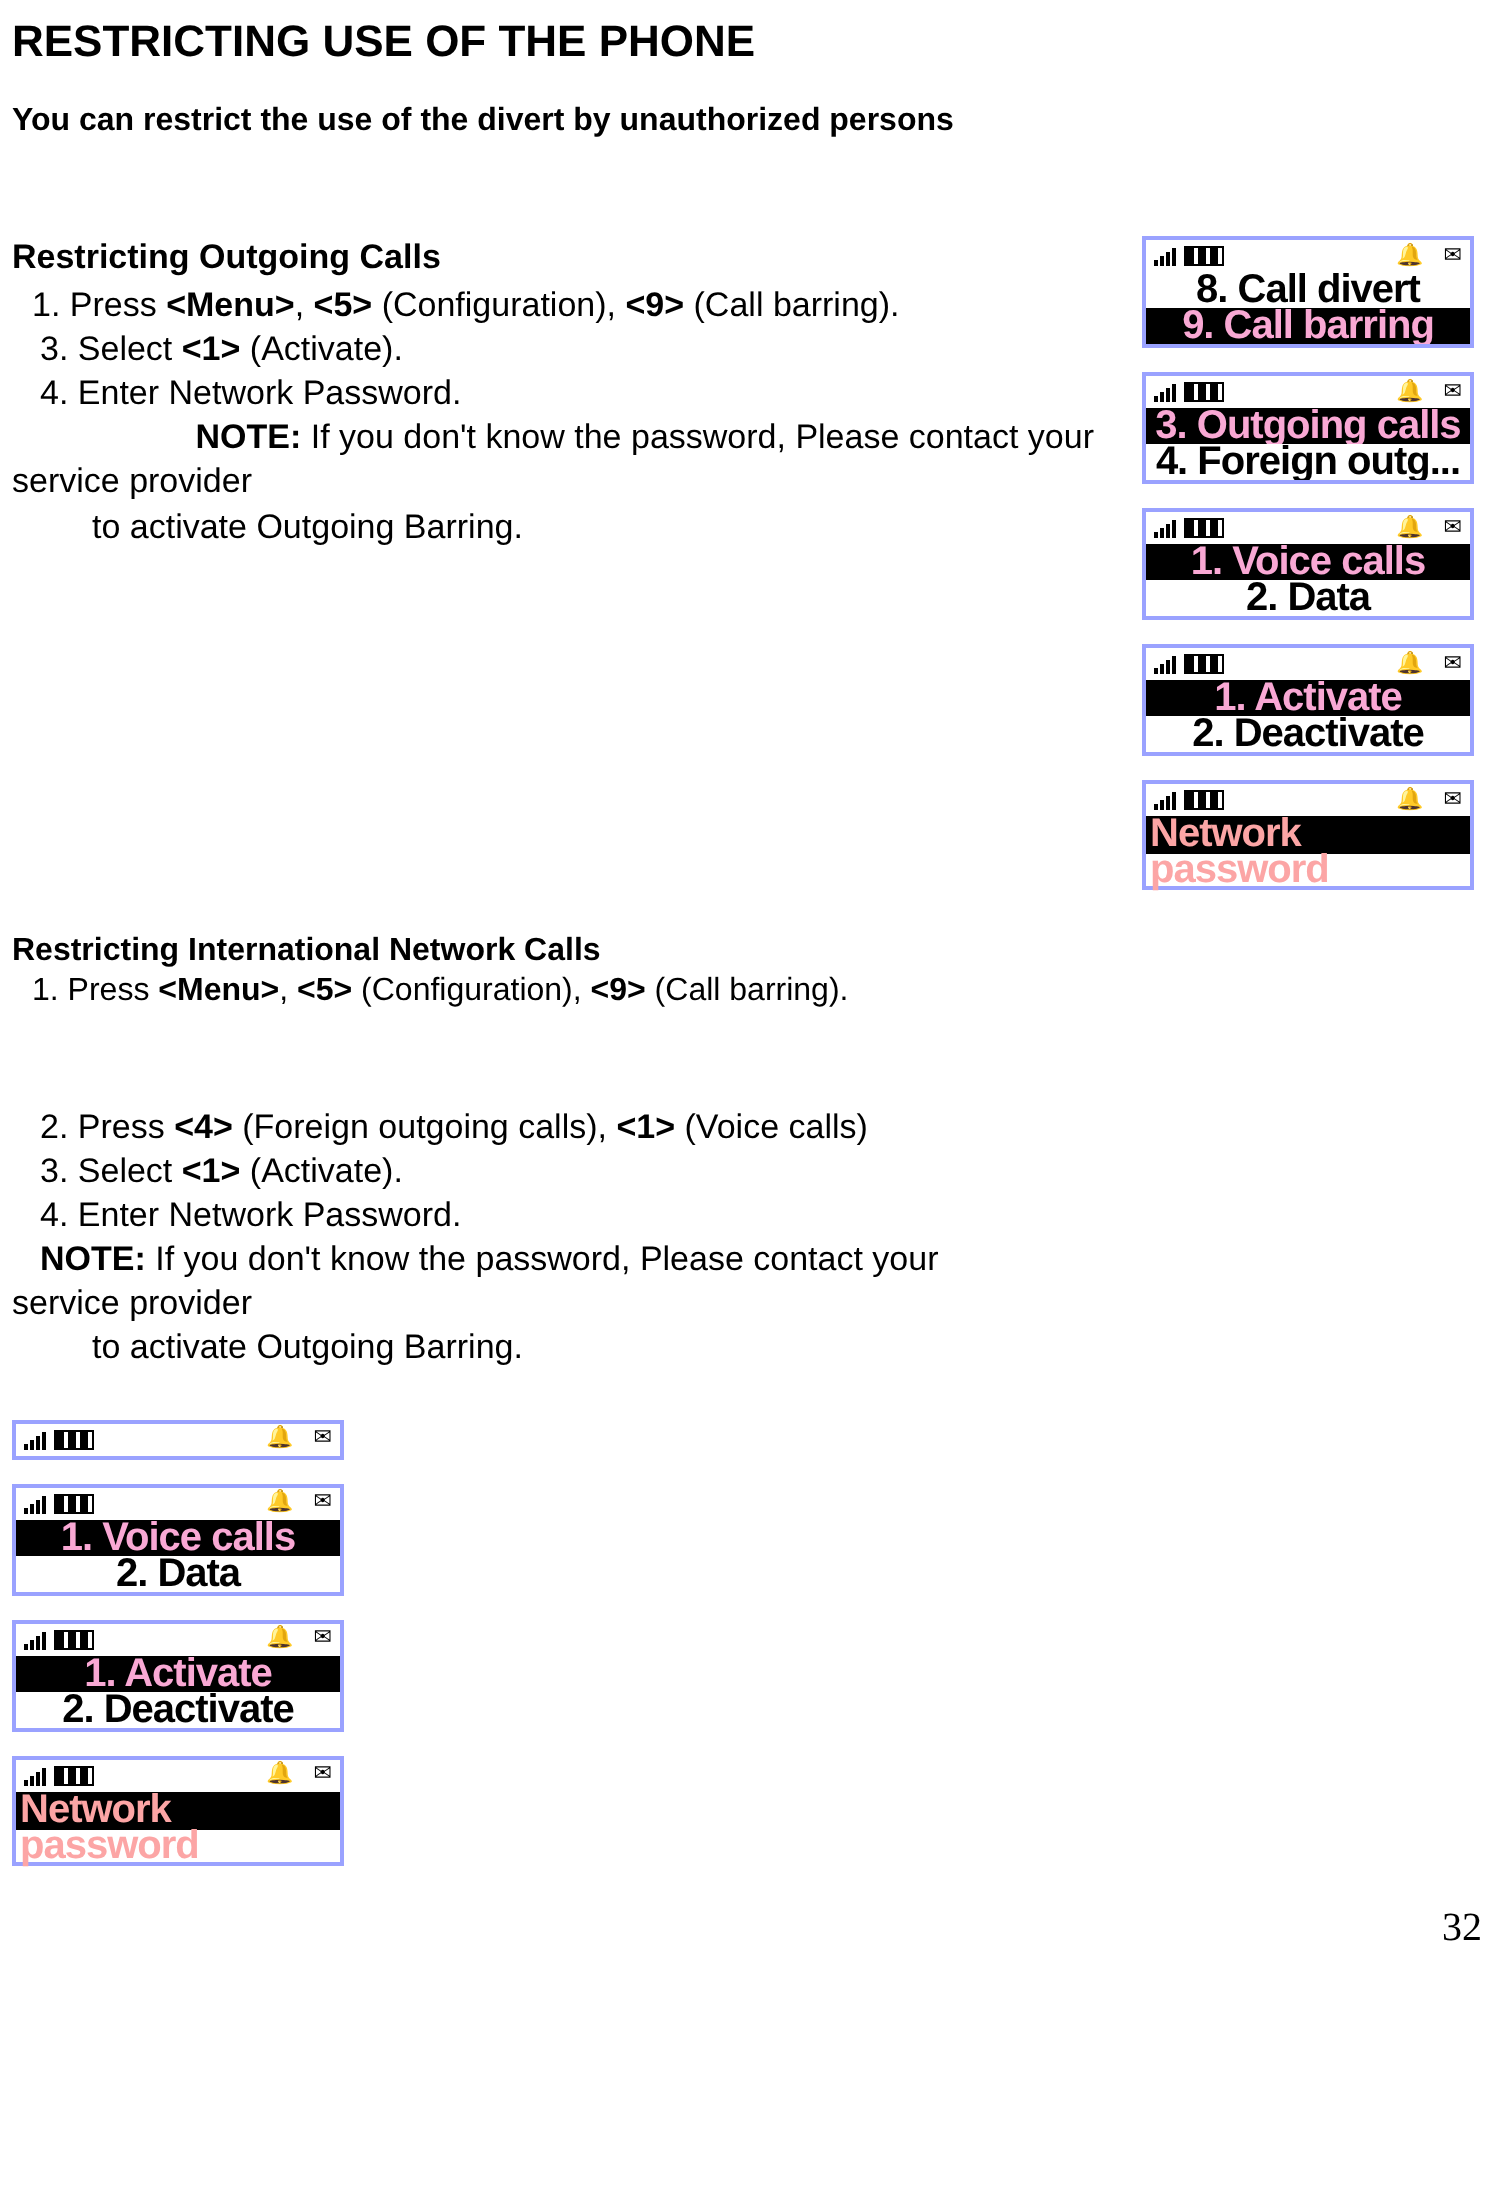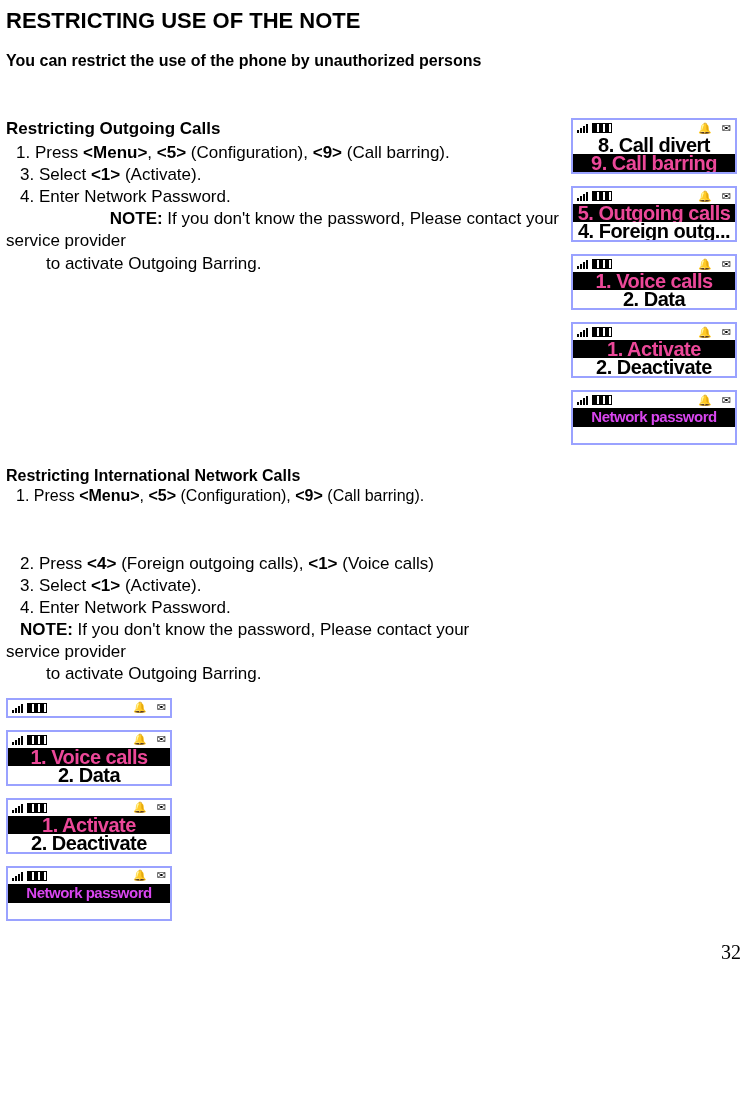--- a/index.html
+++ b/index.html
@@ -17,21 +17,21 @@
     margin-top: 0;
     margin-bottom: 18px;
   }
   .intro {
     font-weight: bold;
     margin-bottom: 22px;
   }
   .content-row {
     display: flex;
     align-items: flex-start;
-    gap: 12px;
+    gap: 24px;
     margin-bottom: 22px;
     margin-top: 48px;
   }
   .textcol {
     flex: 1 1 auto;
     font-size: 17px;
     line-height: 1.3;
   }
   .section-head {
     font-weight: bold;
@@ -129,52 +129,51 @@
     line-height: 18px;
     background: #fff;
     color: #000;
     white-space: nowrap;
     overflow: hidden;
     letter-spacing: -0.5px;
     text-align: center;
   }
   .menu-row.sel {
     background: #000;
-    color: #ec4899;
+    color: #f9a8d4;
   }
   .prompt-row {
     font-family: "Arial Narrow", Arial, sans-serif;
-    font-size: 15px;
+    font-size: 20px;
     font-weight: bold;
     background: #000;
-    color: #d946ef;
+    color: #fca5a5;
     padding: 0 2px;
     height: 18px;
     line-height: 18px;
     letter-spacing: -0.5px;
-    text-align: center;
   }
   .input-row {
     height: 16px;
     background: #fff;
     border-top: 1px solid #000;
   }
   .pagenum {
     text-align: right;
     font-family: "Times New Roman", serif;
     font-size: 20px;
     margin-top: 20px;
   }
 </style>
 </head>
 <body>
 
-<h1 class="title">RESTRICTING USE OF THE NOTE</h1>
-
-<div class="intro">You can restrict the use of the phone by unauthorized persons</div>
+<h1 class="title">RESTRICTING USE OF THE PHONE</h1>
+
+<div class="intro">You can restrict the use of the divert by unauthorized persons</div>
 
 <div class="content-row">
   <div class="textcol">
     <div class="section-head">Restricting Outgoing Calls</div>
     <div class="step">
       <span>1. Press </span><span class="b">&lt;Menu&gt;</span><span>, </span><span class="b">&lt;5&gt;</span><span> (Configuration), </span><span class="b">&lt;9&gt;</span><span> (Call barring).</span>
     </div>
     <div class="step2">
       <span>3. Select </span><span class="b">&lt;1&gt;</span><span> (Activate).</span>
     </div>
@@ -218,21 +217,21 @@
               <span></span>
             </span>
       <span class="batt-icon"></span>
     </span>
     <span class="status-right">
       <span class="bell-icon">🔔</span>
       <span class="mail-icon">✉</span>
     </span>
   </div>
         <div class="menu-rows">
-          <div class="menu-row sel">5. Outgoing calls</div>
+          <div class="menu-row sel">3. Outgoing calls</div>
           <div class="menu-row">4. Foreign outg...</div>
         </div>
       </div>
       <div class="phone-screen">
   <div class="statusbar">
     <span class="status-left">
       <span class="sig-icon">
               <span></span>
               <span></span>
               <span></span>

